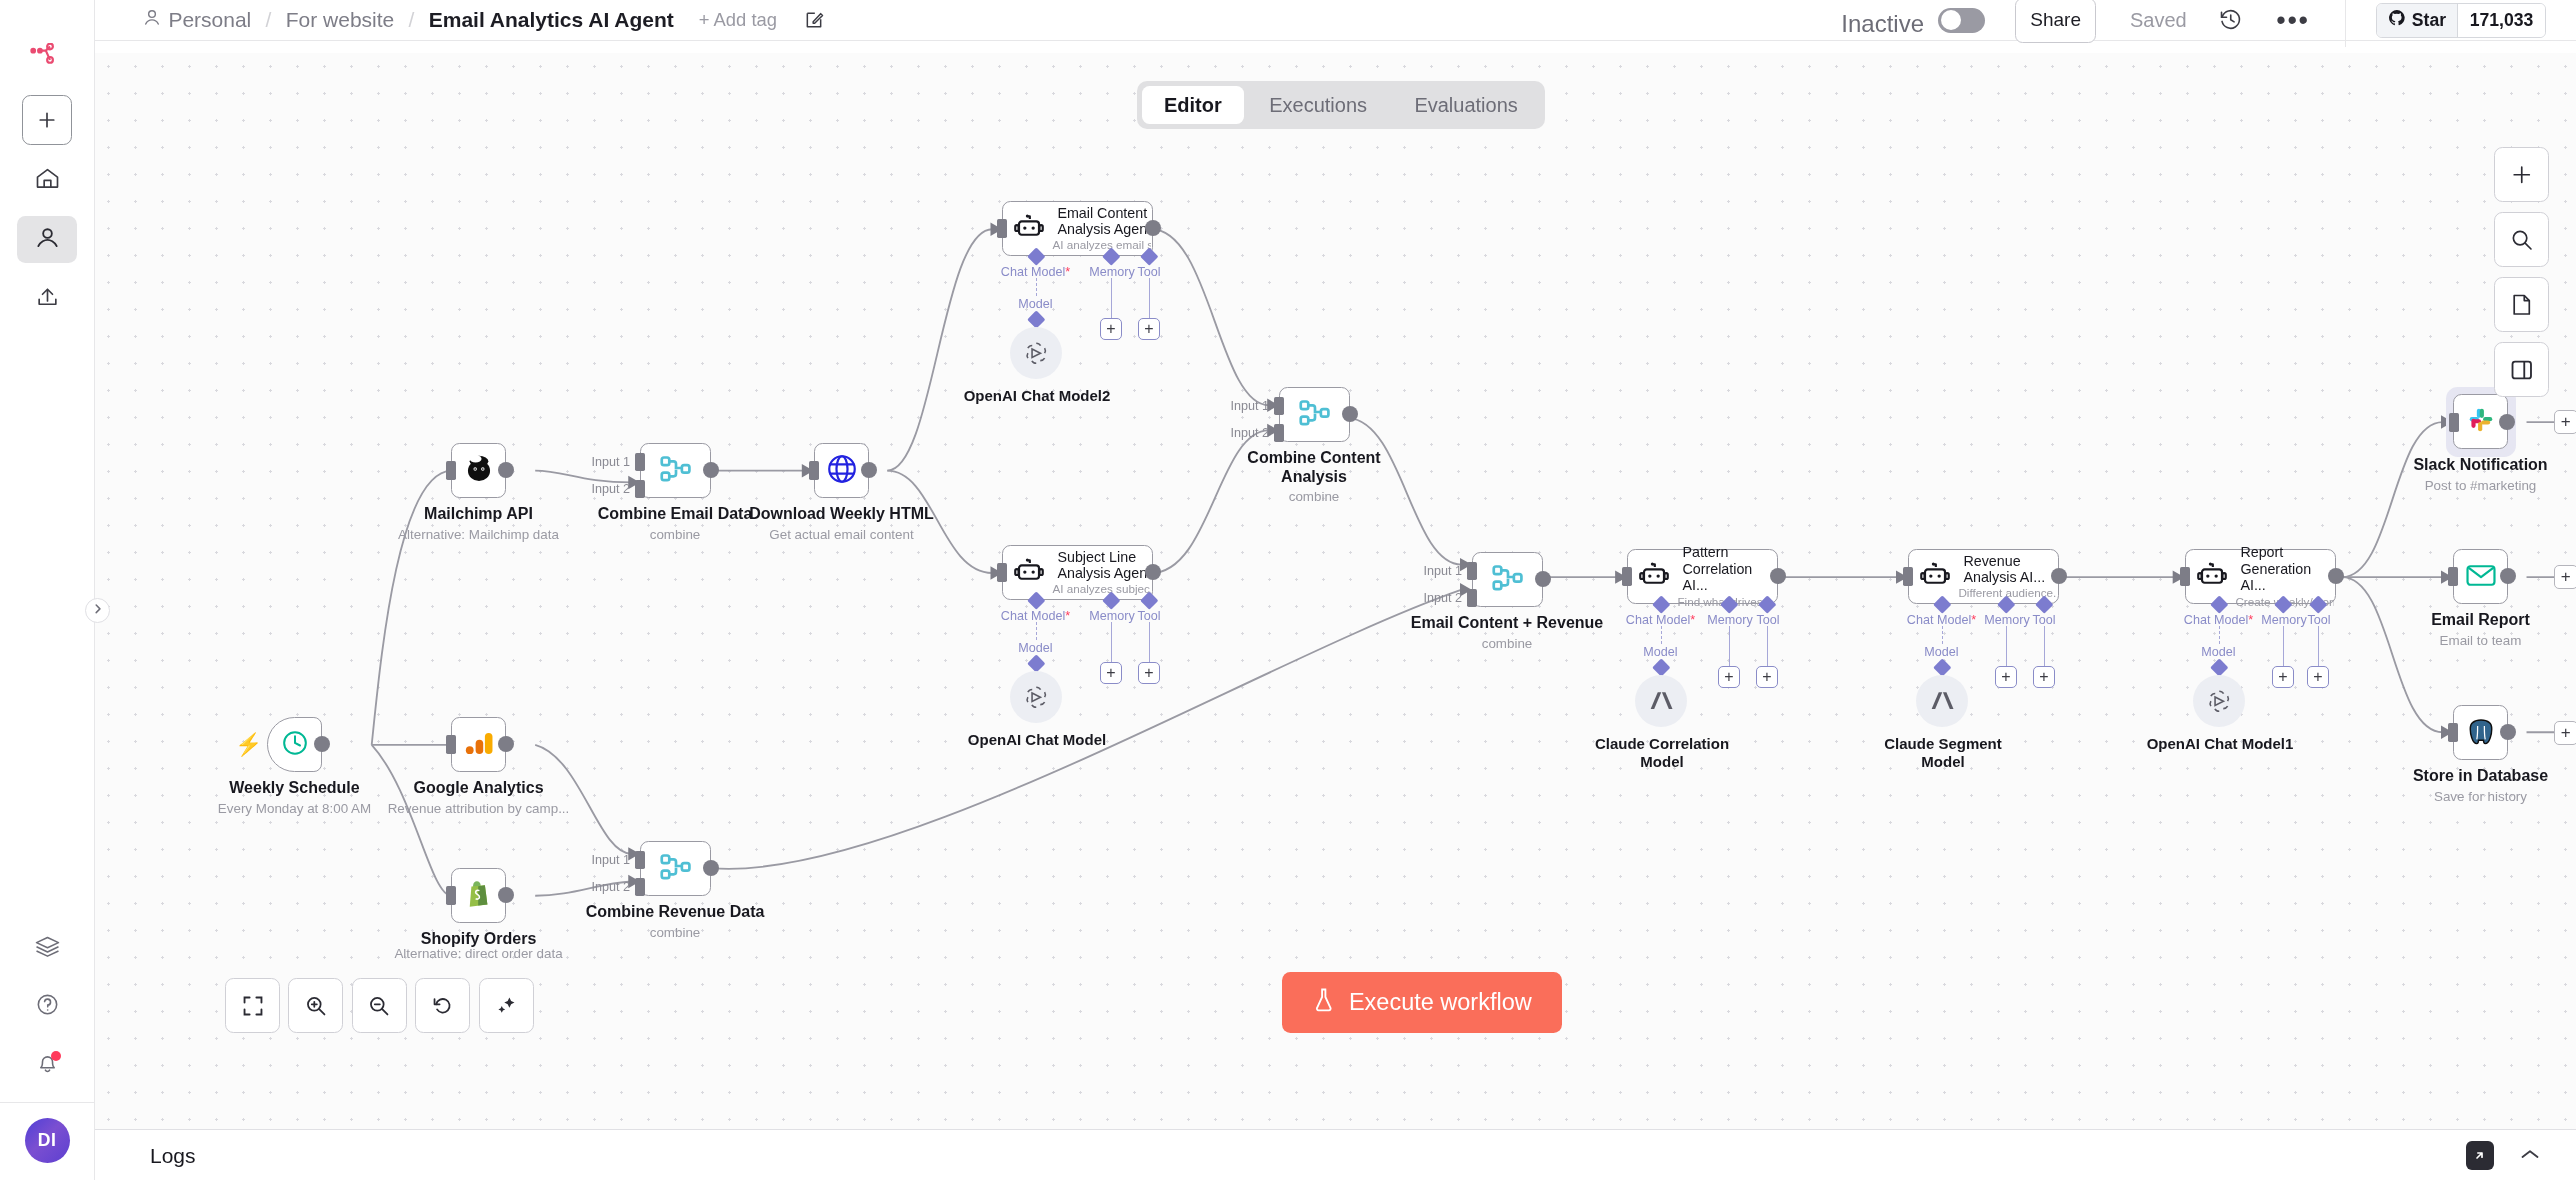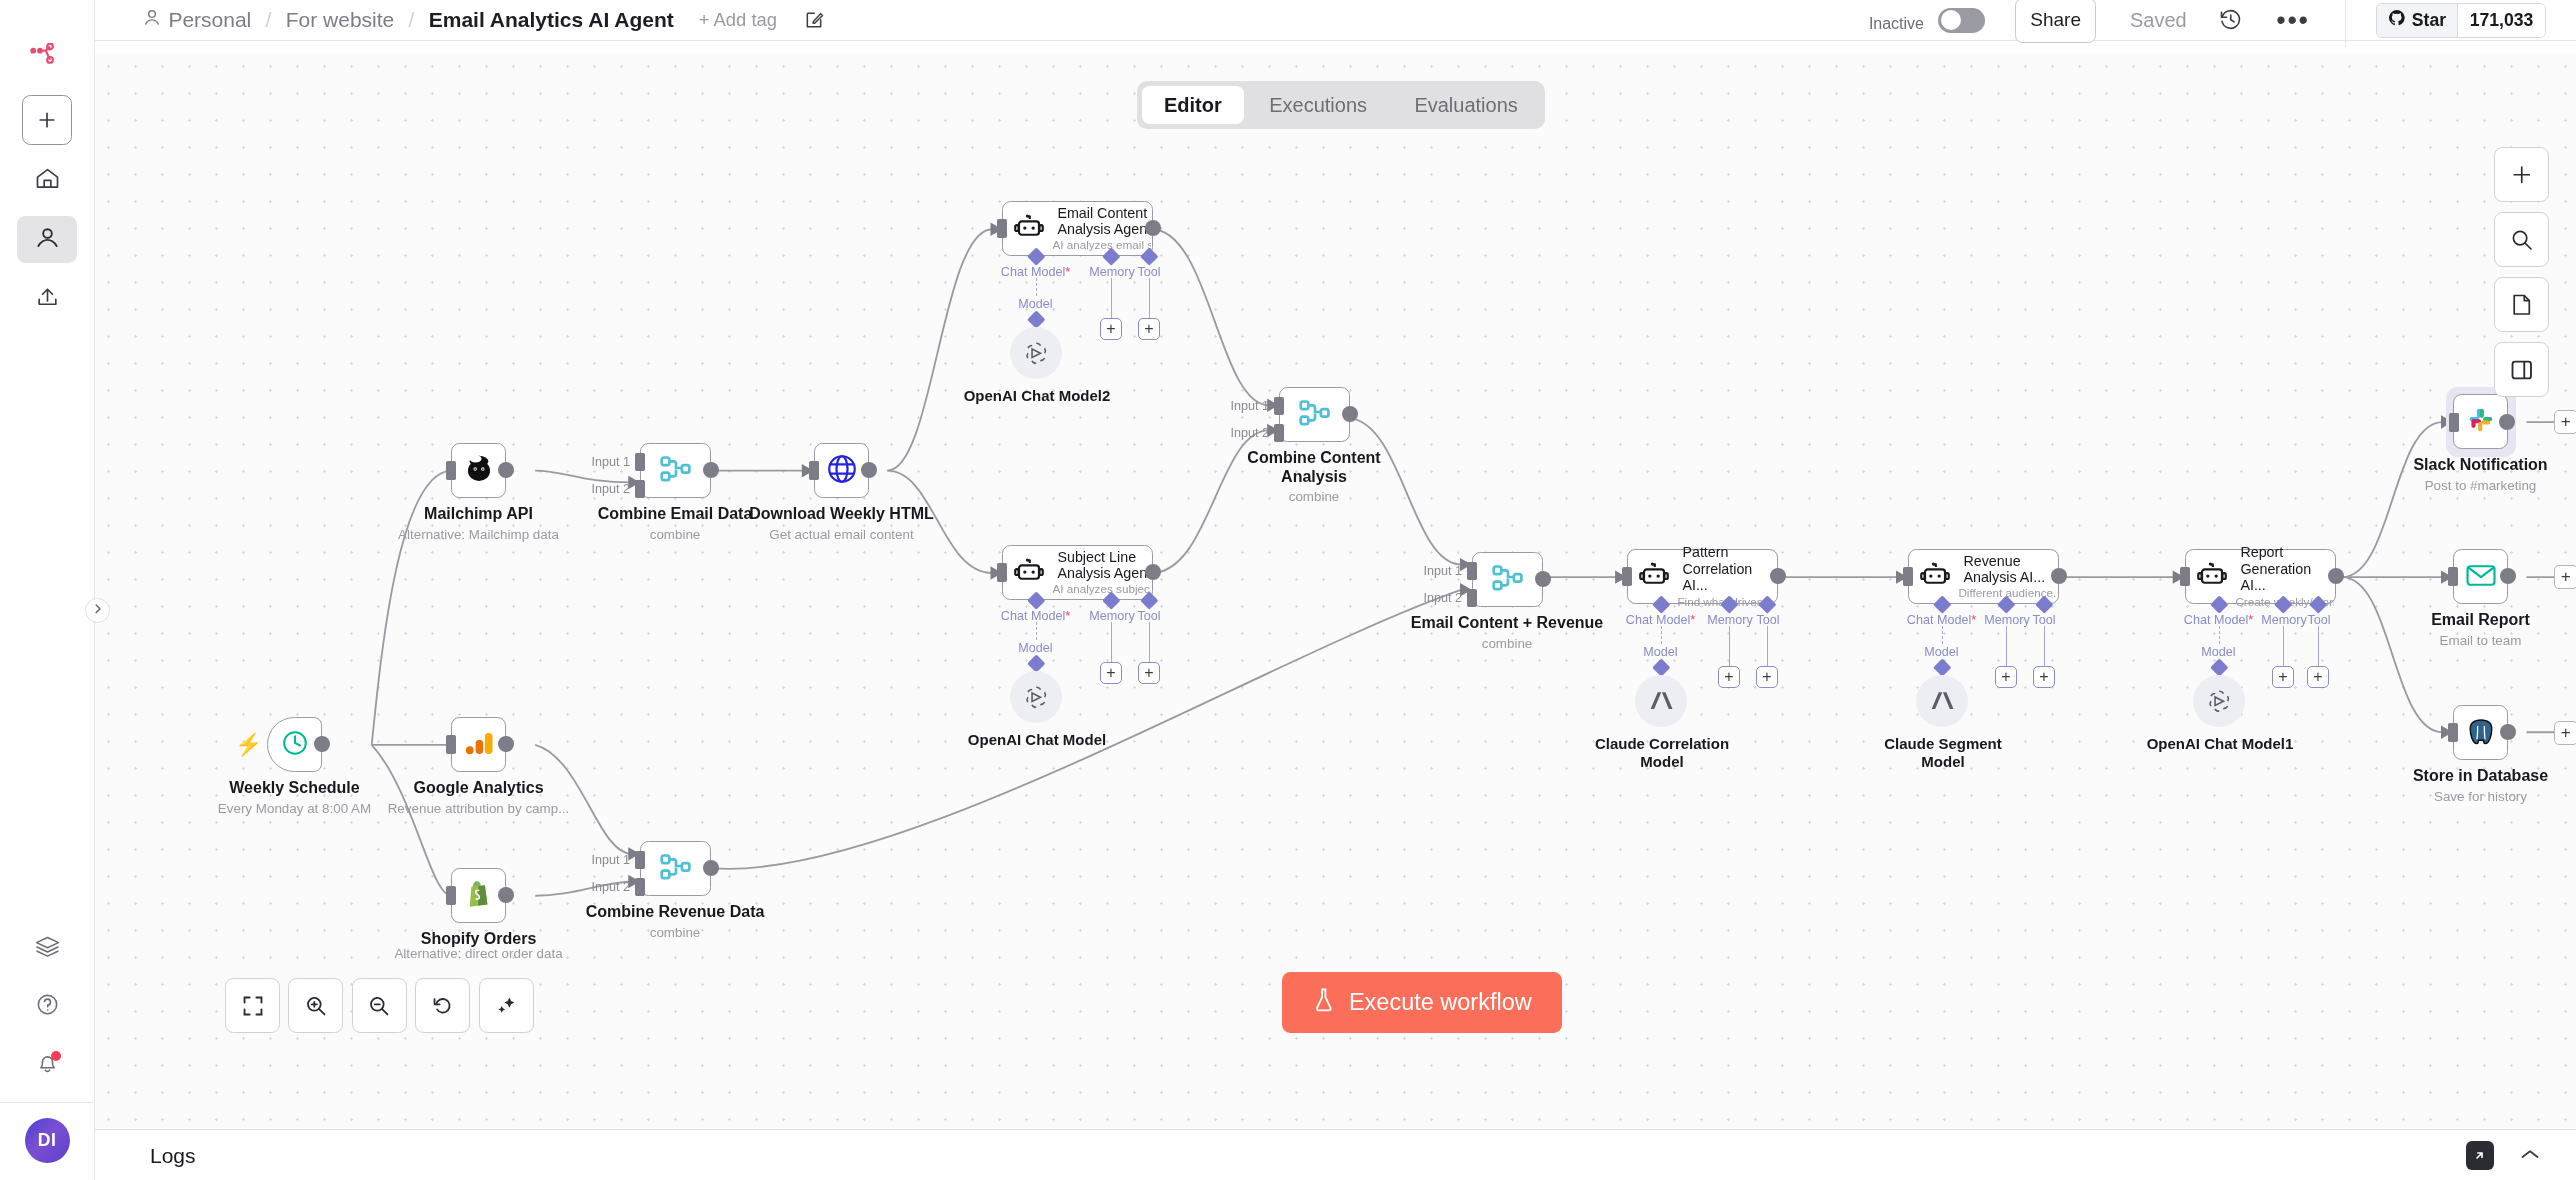--- a/index.html
+++ b/index.html
@@ -47,21 +47,21 @@
     display: flex; align-items: center; z-index: 35;
   }
   .breadcrumb { display: flex; align-items: center; margin-left: 49px; gap: 0px; }
   .bc-person { display:flex; align-items:center; gap:8.4px; color:#7d7d87; font-size:21px; }
   .bc-sep { color: #d2d2d6; font-size: 21px; margin: 0 14.3px; }
   .bc-link { color: #7d7d87; font-size: 21px; }
   .bc-current { color: #1d1d24; font-size: 21px; font-weight: 600; }
   .add-tag { color: #9a9aa3; font-size: 18.4px; margin-left: 25px; }
   .edit-ico { margin-left: 27px; color: #4b4b53; display:flex; }
   .hdr-right { margin-left: auto; display: flex; align-items: center; }
-  .inactive-lbl { color: #6d6d77; font-size: 16px; margin-right: 14.3px; margin-top: 8px; }
+  .inactive-lbl { color: #6d6d77; font-size: 24px; margin-right: 14.3px; margin-top: 8px; }
   .toggle {
     width: 47px; height: 25px; border-radius: 13.4px; background: #9a9aa3;
     position: relative;
   }
   .toggle .knob { position: absolute; left: 2.5px; top: 2.5px; width: 20px; height: 20px;
     border-radius: 50%; background: #fff; }
   .share-btn {
     margin-left: 30px; height: 45px; padding: 0 14px; border: 1.3px solid #c9c9cf;
     border-radius: 7.5px; background: #fff; color: #1d1d24; font-size: 19px;
     display: flex; align-items: center; font-family: inherit;

